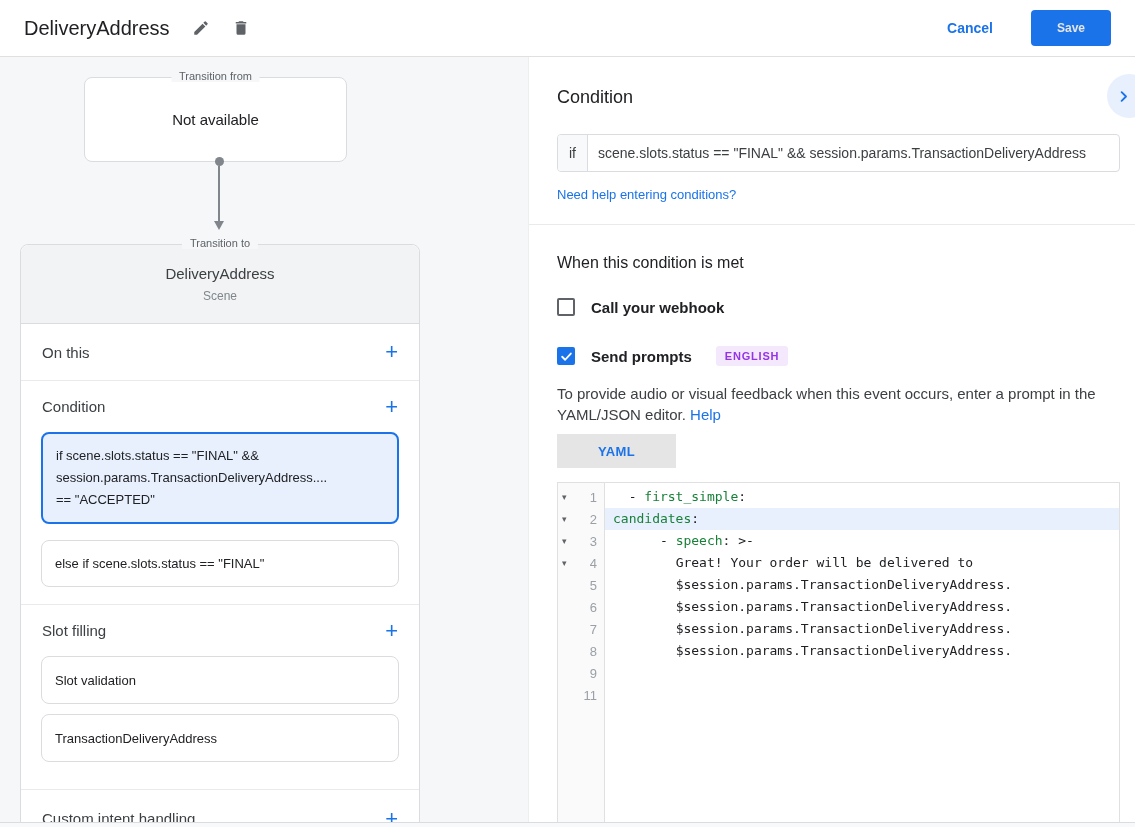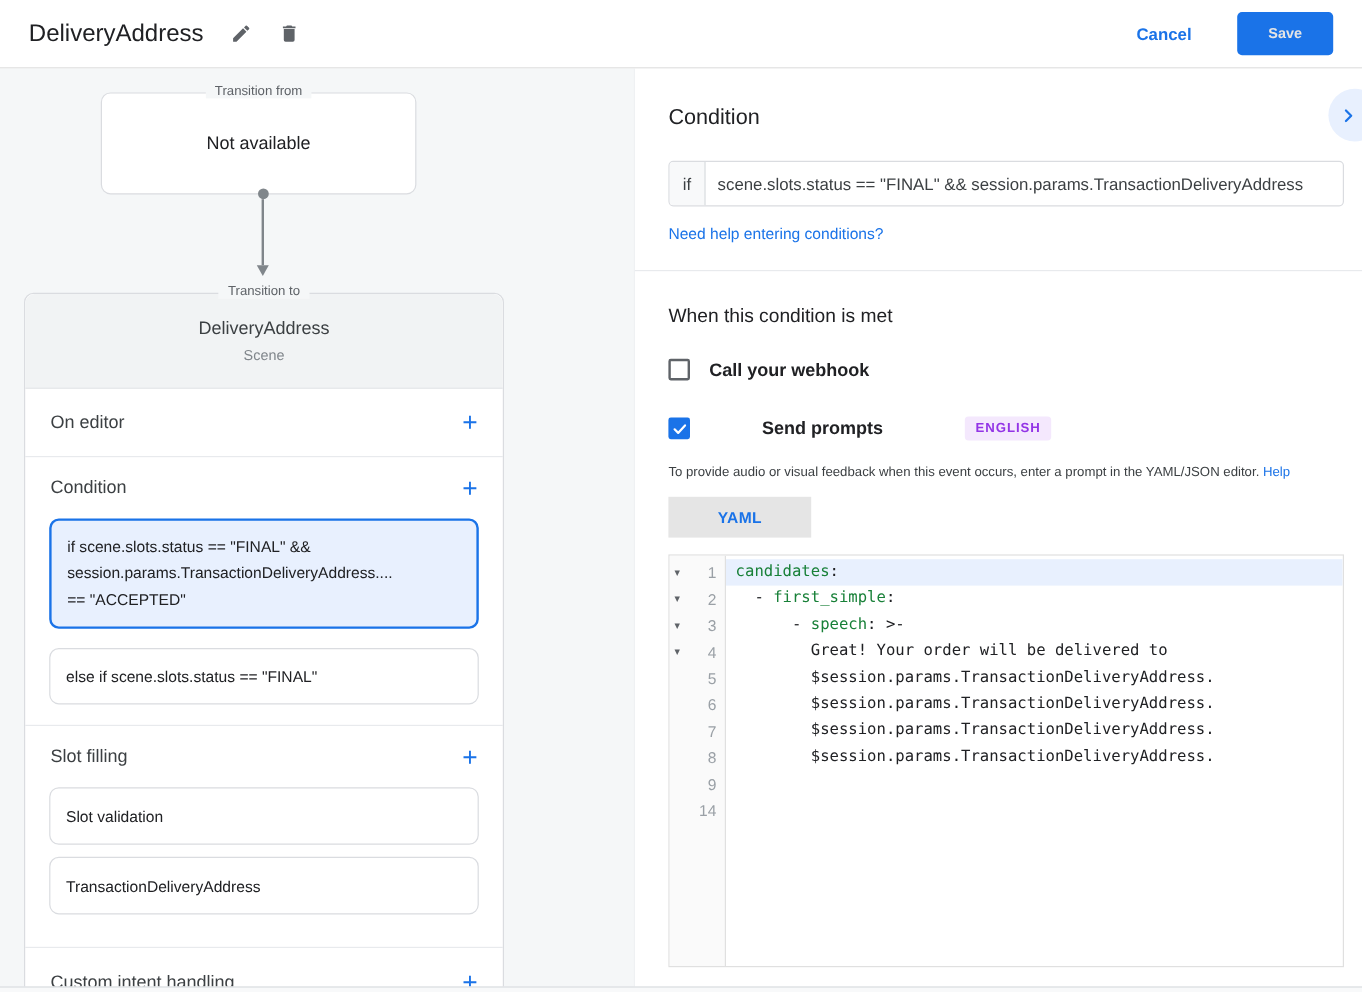--- a/index.html
+++ b/index.html
@@ -103,34 +103,34 @@
   }
   .if-value {
     flex:1; display:flex; align-items:center; padding:0 10px;
     font-size:14px; color:#3c4043; white-space:nowrap; overflow:hidden;
   }
   .help-link { display:inline-block; margin:15px 0 0 28px; font-size:13px; color:#1a73e8; text-decoration:none; }
   .panel-divider { margin-top:21px; border-top:1px solid #e8eaed; }
 
   .when-title { margin:29px 0 0 28px; font-size:16px; font-weight:400; color:#202124; }
   .check-row { margin:26px 0 0 28px; display:flex; align-items:center; }
-  .check-row.second { margin-top:30px;gap:44px; }
+  .check-row.second { margin-top:30px; }
   .checkbox {
     width:18px; height:18px; border:2px solid #5f6368; border-radius:2px; background:#fff;
     cursor:pointer; flex:none;
   }
   .checkbox.checked {
     background:#1a73e8; border-color:#1a73e8; display:flex; align-items:center; justify-content:center;
   }
   .check-label { margin-left:16px; font-size:15px; font-weight:600; color:#202124; }
   .lang-badge {
     margin-left:24px; font-size:11px; font-weight:700; letter-spacing:.8px;
     color:#9334e6; background:#f4e8fd; padding:4px 9px; border-radius:3px;
   }
-  .hint-text { margin:17px 15px 0 28px; font-size:11px; color:#3c4043; line-height:21px; }
+  .hint-text { margin:17px 15px 0 28px; font-size:15px; color:#3c4043; line-height:21px; }
   .hint-text a { color:#1a73e8; text-decoration:none; }
 
   .tabs { margin:9px 0 0 28px; display:flex; }
   .tab {
     width:119px; height:34px; display:flex; align-items:center; justify-content:center;
     font-size:13px; font-weight:600; letter-spacing:.3px; color:#5f6368; cursor:pointer;
   }
   .tab.active { color:#1a73e8; background:#e5e5e5; }
 
   .editor {
@@ -198,21 +198,21 @@
 
   <div class="tt-card">
     <span class="legend-label-gray">Transition to</span>
 
     <div class="tt-header">
       <div class="tt-name">DeliveryAddress</div>
       <div class="tt-type">Scene</div>
     </div>
 
     <div class="card-row">
-      <span class="row-label">On editor</span>
+      <span class="row-label">On this</span>
       <span class="plus-icon">+</span>
     </div>
 
     <div class="card-section">
       <div class="section-head">
         <span class="row-label">Condition</span>
         <span class="plus-icon">+</span>
       </div>
       <div class="sel-box">if scene.slots.status == "FINAL" &amp;&amp;
 session.params.TransactionDeliveryAddress....
@@ -309,26 +309,26 @@
       <div class="gutter-cell">
           <span>7</span>
         </div>
       <div class="gutter-cell">
           <span>8</span>
         </div>
       <div class="gutter-cell">
           <span>9</span>
         </div>
       <div class="gutter-cell">
-          <span>14</span>
+          <span>11</span>
         </div>
     </div>
     <div class="code-area">
+      <div class="code-line"><span>  - </span><span class="yaml-key">first_simple</span><span>:</span></div>
       <div class="code-line hl"><span class="yaml-key">candidates</span><span>:</span></div>
-      <div class="code-line"><span>  - </span><span class="yaml-key">first_simple</span><span>:</span></div>
       <div class="code-line"><span>      - </span><span class="yaml-key">speech</span><span>: &gt;-</span></div>
       <div class="code-line"><span>        </span><span>Great! Your order will be delivered to</span></div>
       <div class="code-line"><span>        </span><span>$session.params.TransactionDeliveryAddress.</span></div>
       <div class="code-line"><span>        </span><span>$session.params.TransactionDeliveryAddress.</span></div>
       <div class="code-line"><span>        </span><span>$session.params.TransactionDeliveryAddress.</span></div>
       <div class="code-line"><span>        </span><span>$session.params.TransactionDeliveryAddress.</span></div>
       <div class="code-line"><span></span></div>
     </div>
   </div>
 </div>

